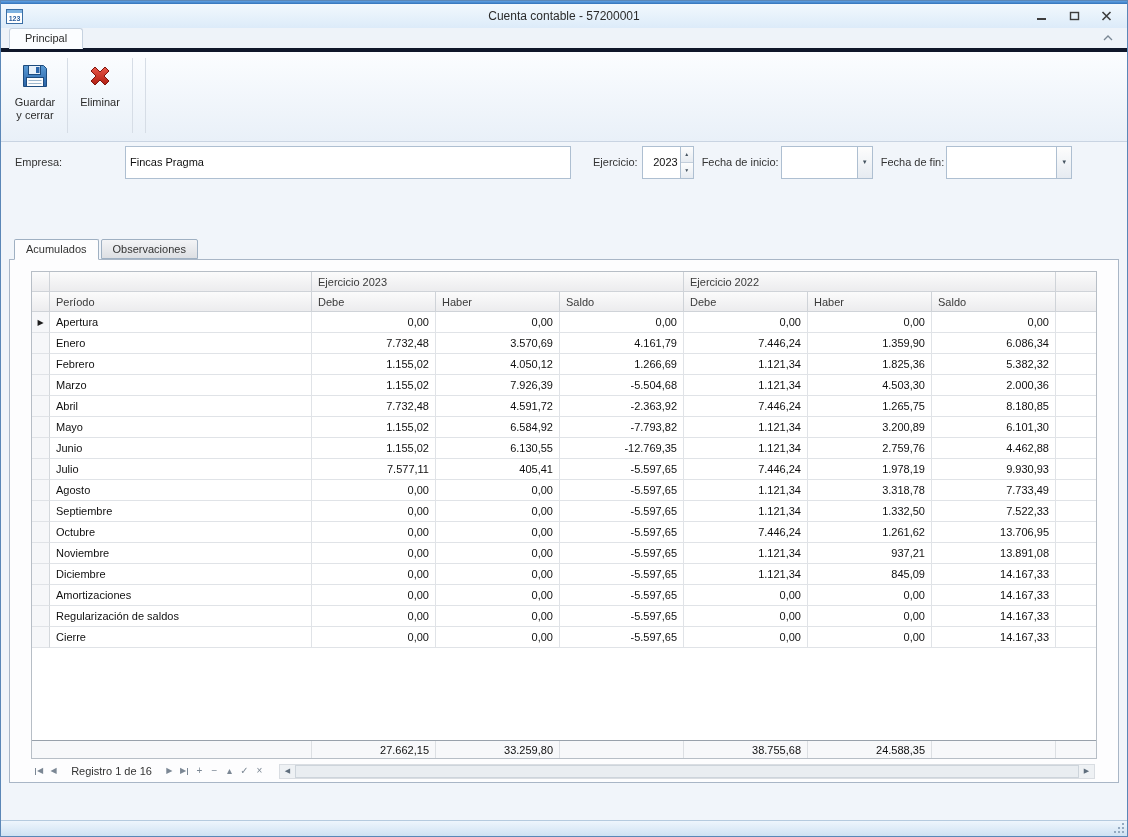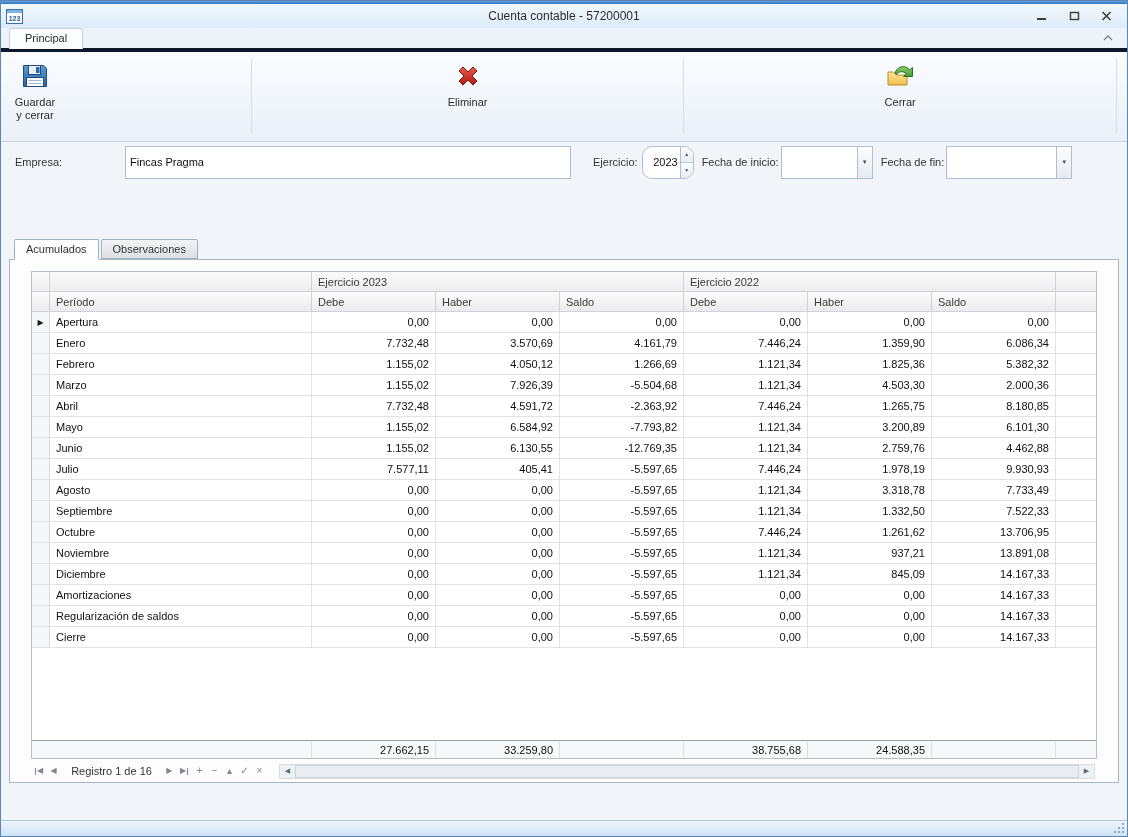--- a/index.html
+++ b/index.html
@@ -15,40 +15,40 @@
   .app-icon{position:relative;z-index:2;width:17px;height:15px;margin-left:5px;border:1px solid #3a6ea5;background:#fff;display:flex;align-items:flex-end;justify-content:center;font-size:7px;font-weight:bold;color:#2a5d9d;line-height:8px;}
   .app-icon::before{content:"";position:absolute;top:0;left:0;right:0;height:3px;background:#7fb2e0;}
   .win-controls{margin-left:auto;display:flex;align-items:center;gap:14px;padding-right:12px;position:relative;z-index:2;}
   .win-btn{width:18px;height:15px;display:flex;align-items:center;justify-content:center;}
 
   
   .ribbon-tabs{flex:0 0 24px;display:flex;align-items:flex-end;padding-left:8px;background:#eef3f9;border-bottom:4px solid #0f172a;}
   .rtab{padding:3px 15px 4px;border:1px solid #c6d2e0;border-bottom-color:transparent;border-radius:3px 3px 0 0;color:#2b2b2b;}
   .rtab.active{background:#fbfdff;margin-bottom:-1px;border-bottom:1px solid #fbfdff;}
   .ribbon-collapse{margin-left:auto;margin-right:14px;align-self:center;display:flex;align-items:center;}
-  .ribbon-body{flex:0 0 90px;display:flex;align-items:stretch;padding:2px 4px 2px 8px;background:linear-gradient(180deg,#fbfdff,#e9f0f8);border-bottom:1px solid #c9d4e2;justify-content:space-between;}
+  .ribbon-body{flex:0 0 90px;display:flex;align-items:stretch;padding:2px 4px 2px 8px;background:linear-gradient(180deg,#fbfdff,#e9f0f8);border-bottom:1px solid #c9d4e2;}
   .rb-btn{min-width:52px;max-width:62px;padding:6px 5px 0;display:flex;flex-direction:column;align-items:center;border-radius:2px;}
   .rb-icon{width:32px;height:32px;display:flex;align-items:center;justify-content:center;}
   .rb-label{margin-top:4px;text-align:center;line-height:13px;white-space:pre-line;color:#2b2b2b;}
   .rb-sep{width:1px;background:#d6dde6;margin:4px 6px 6px;}
 
   
   .form-area{flex:0 0 64px;padding:10px 12px 0 14px;}
   .form-row{display:flex;align-items:center;height:20px;}
   .mt6{margin-top:6px;}
   .flabel{flex:0 0 auto;color:#333;}
   .w110{flex:0 0 110px;}
   .ml6{margin-left:22px;margin-right:4px;}
   .ml8{margin-left:8px;margin-right:2px;}
   .tbox{border:1px solid #aebfd1;background:#fff;height:33px;display:flex;align-items:center;overflow:hidden;}
   .tbox input{border:none;outline:none;background:transparent;font:inherit;color:#111;width:100%;height:100%;padding:0 4px;}
   .gray{background:#edf0f3;}
   .w446{flex:0 0 446px;}
   .w118{flex:0 0 118px;}
-  .w52{flex:0 0 52px;border-radius:10px;}
+  .w52{flex:0 0 52px;}
   .w92{flex:0 0 92px;}
   .w126{flex:0 0 126px;}
   .desc{flex:1 1 auto;margin-right:66px;}
   .spin input{text-align:right;padding-right:2px;}
   .spin-btns{flex:0 0 13px;height:100%;display:flex;flex-direction:column;border-left:1px solid #aebfd1;}
   .sb{flex:1;display:flex;align-items:center;justify-content:center;background:linear-gradient(180deg,#fdfdfd,#e6ebf1);}
   .sb + .sb{border-top:1px solid #c3cedb;}
   .sg{font-size:5px;color:#44525f;line-height:1;}
   .combo-btn{flex:0 0 15px;height:100%;display:flex;align-items:center;justify-content:center;border-left:1px solid #aebfd1;background:linear-gradient(180deg,#fdfdfd,#e6ebf1);}
   .cg{font-size:6px;color:#44525f;line-height:1;}
@@ -165,39 +165,20 @@
                 <stop offset="0" stop-color="#e8574a"></stop>
                 <stop offset="1" stop-color="#b01e12"></stop>
               </linearGradient>
             </defs>
           <path d="M7 11 L11 7 L16 12 L21 7 L25 11 L20 16 L25 21 L21 25 L16 20 L11 25 L7 21 L12 16 Z" fill="url(#gDel)" stroke="#7e150c"></path>
         </svg>
       </span>
       <span class="rb-label">Eliminar</span>
     </div>
     <div class="rb-sep"></div>
-    <div class="rb-btn">
-      <span class="rb-icon">
-        <svg width="32" height="32" viewBox="0 0 32 32">
-          <defs>
-            <linearGradient id="gFol" x1="0" y1="0" x2="0" y2="1">
-                <stop offset="0" stop-color="#ffe49a"></stop>
-                <stop offset="1" stop-color="#edbe4e"></stop>
-              </linearGradient>
-            <linearGradient id="gArr" x1="0" y1="0" x2="0" y2="1">
-                <stop offset="0" stop-color="#8ed06f"></stop>
-                <stop offset="1" stop-color="#3e9e2f"></stop>
-              </linearGradient>
-          </defs>
-          <path d="M4 12 v13 h19 v-10 h-10.5 l-3 -3 z" fill="url(#gFol)" stroke="#b98f2f"></path>
-          <path d="M11 13.5 c1.5 -7.5 11 -9 14.5 -3.5 l3 -2.5 v9 h-9 l2.8 -2.8 c-3 -3.2 -8.8 -2.2 -9.3 0.8 z" fill="url(#gArr)" stroke="#2c6e22"></path>
-        </svg>
-      </span>
-      <span class="rb-label">Cerrar</span>
-    </div>
     <div class="rb-sep"></div>
   </div>
 
   <div class="form-area">
     <div class="form-row">
       <label class="flabel w110">Empresa:</label>
       <div class="tbox w446">
         <input readonly="" value="Fincas Pragma" style="">
       </div>
       <label class="flabel ml6">Ejercicio:</label>

